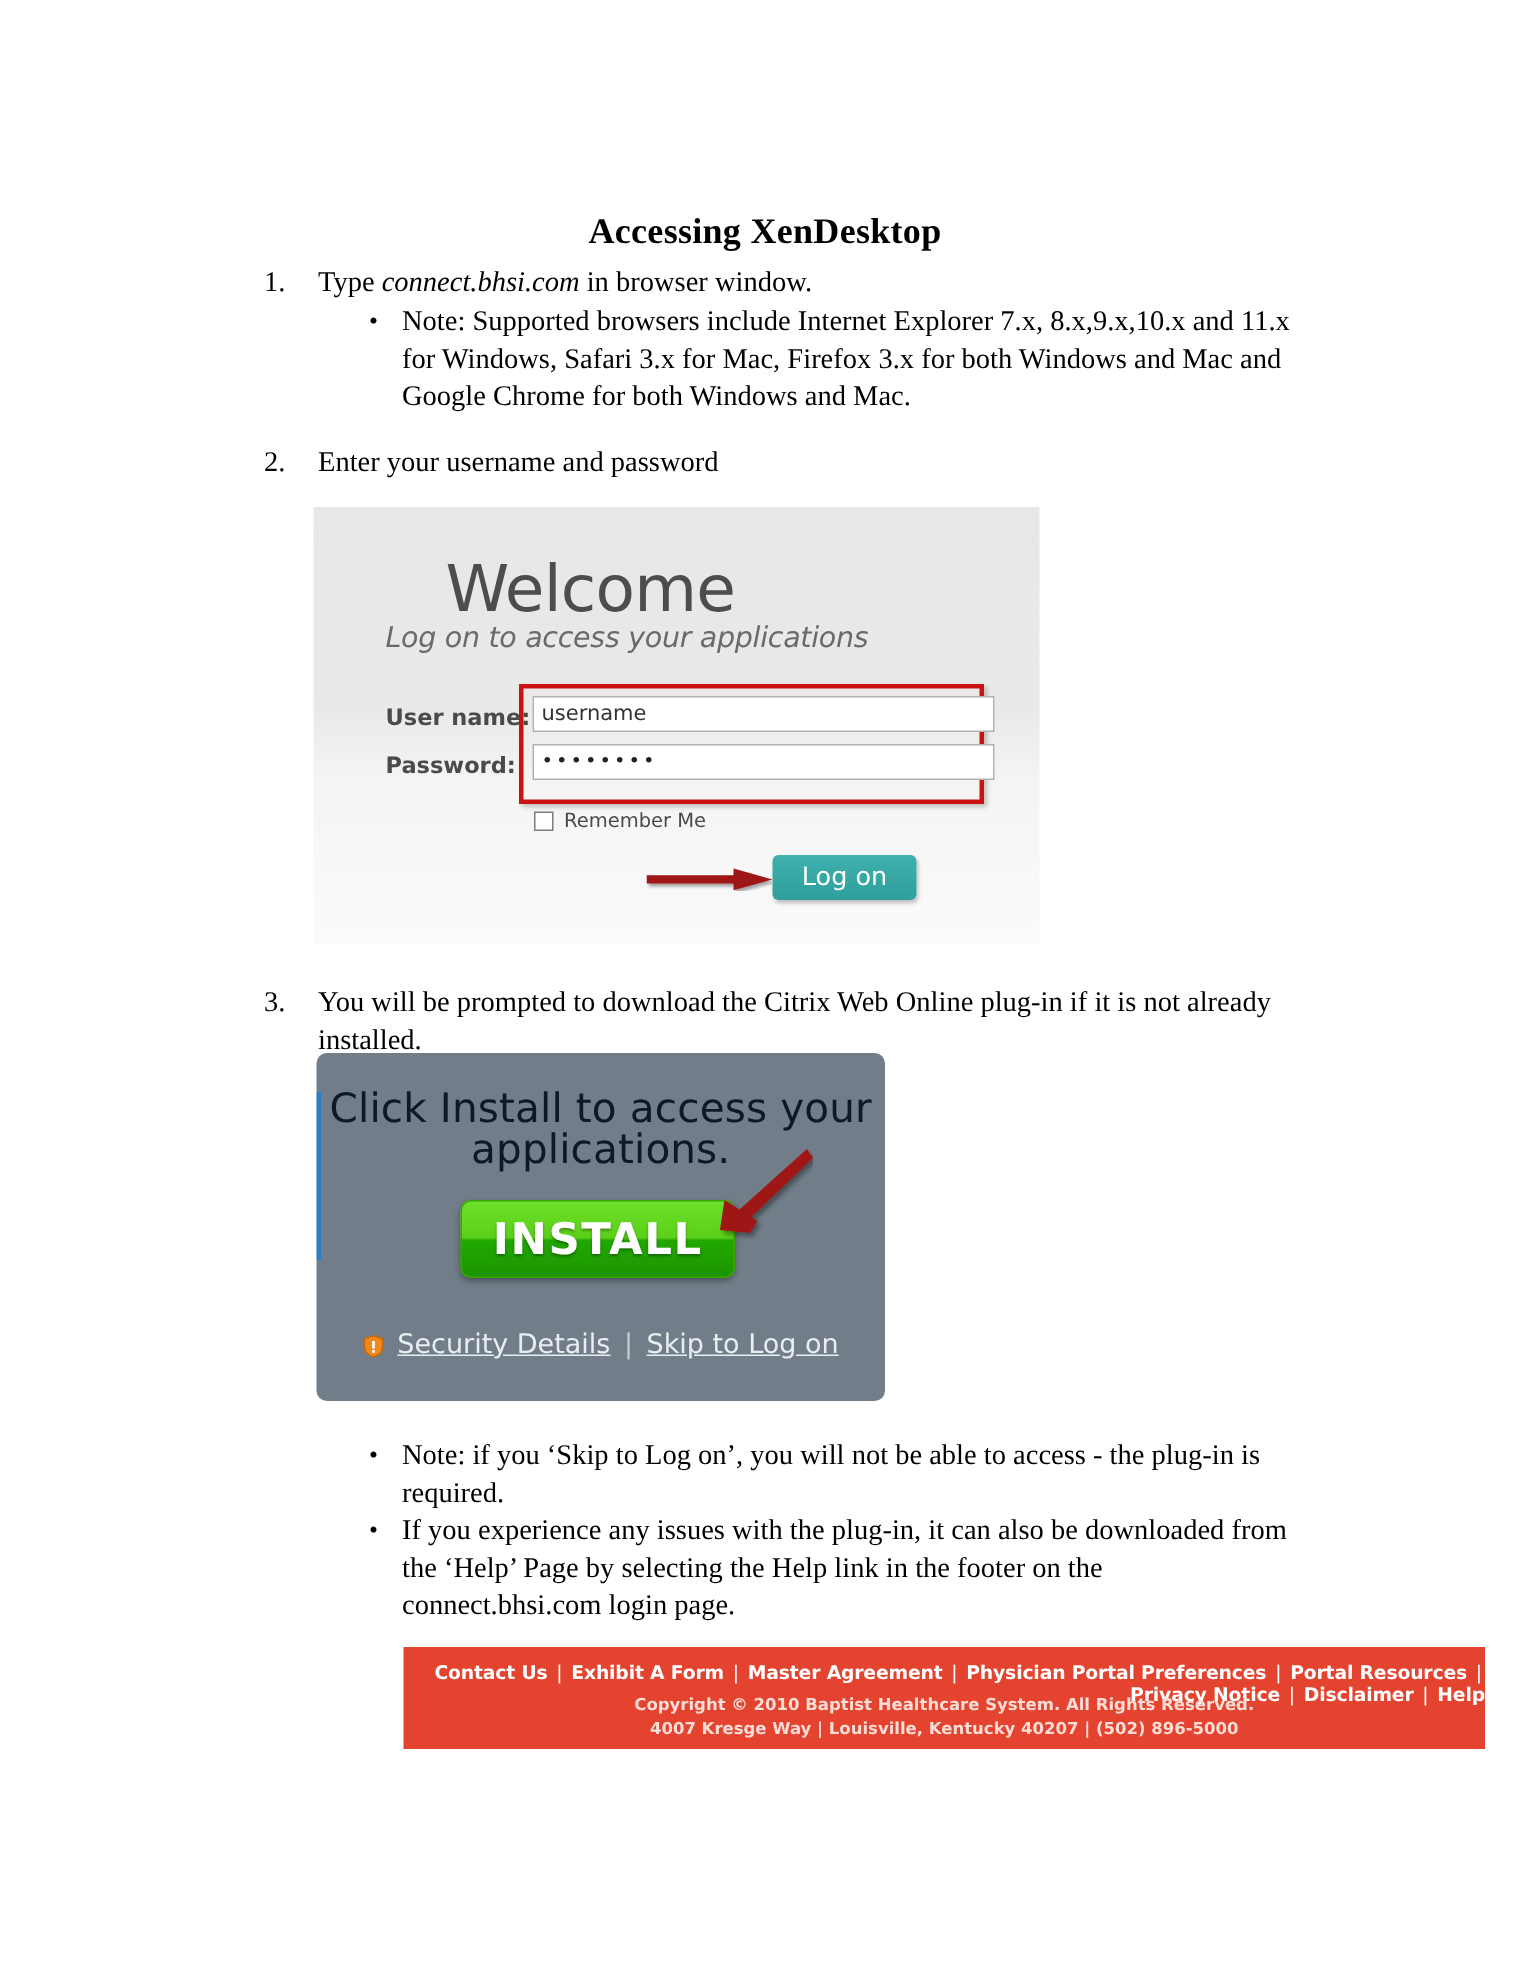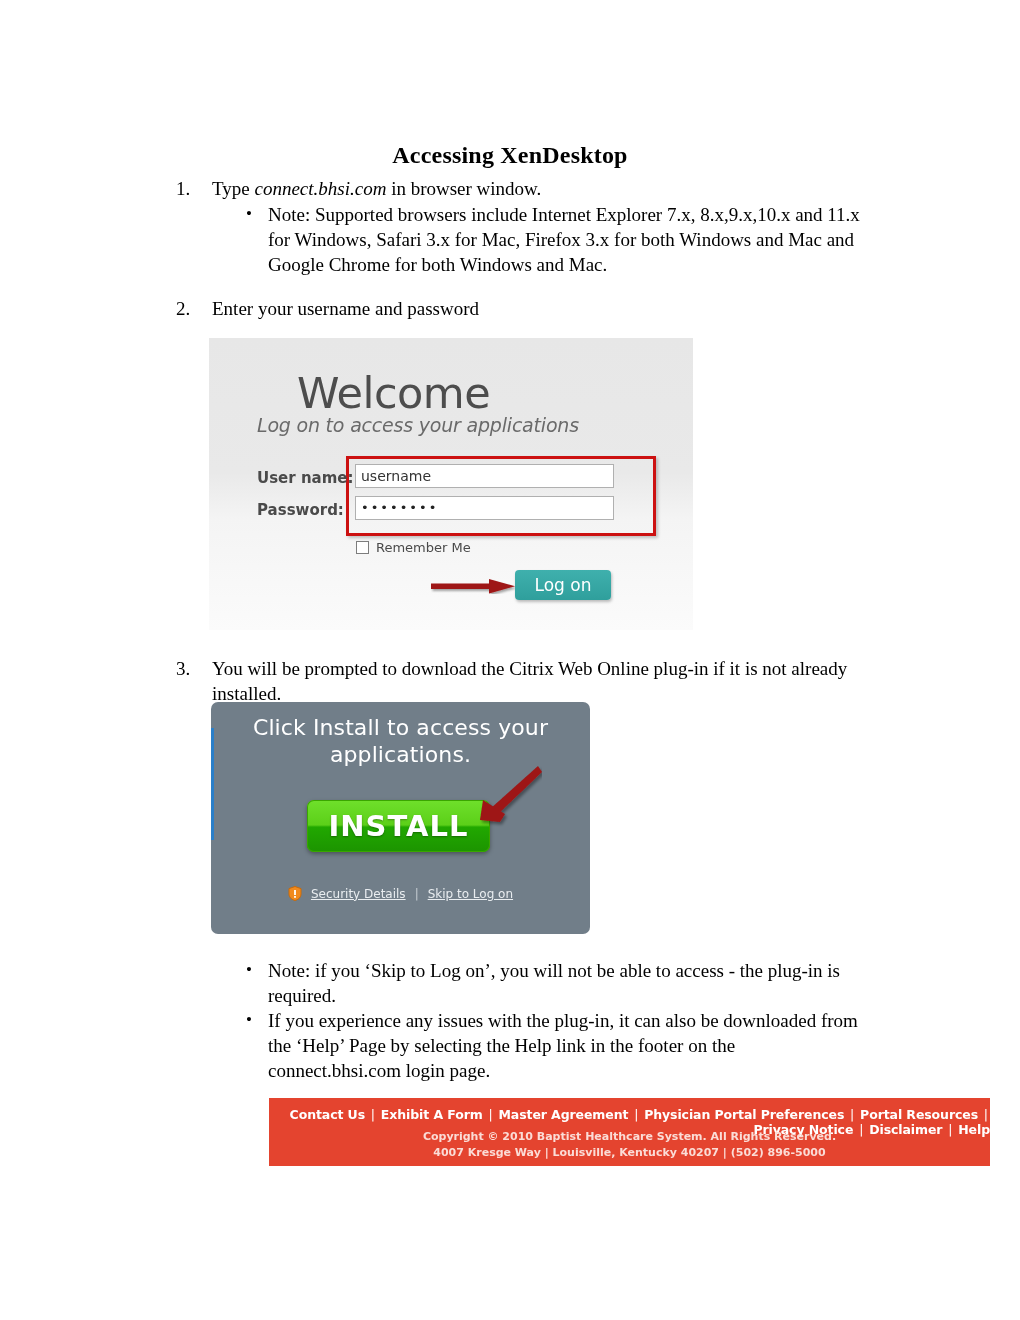--- a/index.html
+++ b/index.html
@@ -114,21 +114,21 @@
     left: 48px;
     font-size: 15px;
     font-weight: bold;
     color: #4a4a4a;
   }
   .lbl-user { top: 131px; }
   .lbl-pass { top: 163px; }
   .field-input {
     position: absolute;
     left: 146px;
-    width: 259px;
+    width: 308px;
     height: 24px;
     background: #ffffff;
     border: 1px solid #b0b0b0;
     box-sizing: border-box;
     font-size: 14px;
     color: #333333;
     padding: 3px 0 0 5px;
   }
   .inp-user { top: 126px; }
   .inp-pass { top: 158px; letter-spacing: 2px; font-size: 13px; color:#222; }
@@ -190,25 +190,25 @@
   .shot-install::before {
     
     content: "";
     position: absolute;
     left: 0; top: 26px;
     width: 3px; height: 112px;
     background: #2a7fc9;
   }
   .install-head {
     position: absolute;
-    left: 0; top: 12px;
+    left: 0; top: 24px;
     width: 379px;
     text-align: center;
-    color: #ffffff;
-    font-size: 22px;
+    color: #0f172a;
+    font-size: 27px;
     line-height: 27px;
     letter-spacing: 0.1px;
   }
   .install-btn {
     position: absolute;
     left: 96px;
     top: 98px;
     width: 183px;
     height: 52px;
     border-radius: 7px;
@@ -226,21 +226,21 @@
   .install-footer {
     position: absolute;
     left: 0;
     top: 184px;
     width: 379px;
     display: flex;
     align-items: center;
     justify-content: center;
     gap: 9px;
     color: #e9edf0;
-    font-size: 12px;
+    font-size: 18px;
   }
   .install-footer a, .install-footer .lnk {
     color: #e9edf0;
     text-decoration: underline;
   }
   .shield-icon {
     display: inline-block;
     width: 14px;
     height: 15px;
   }

